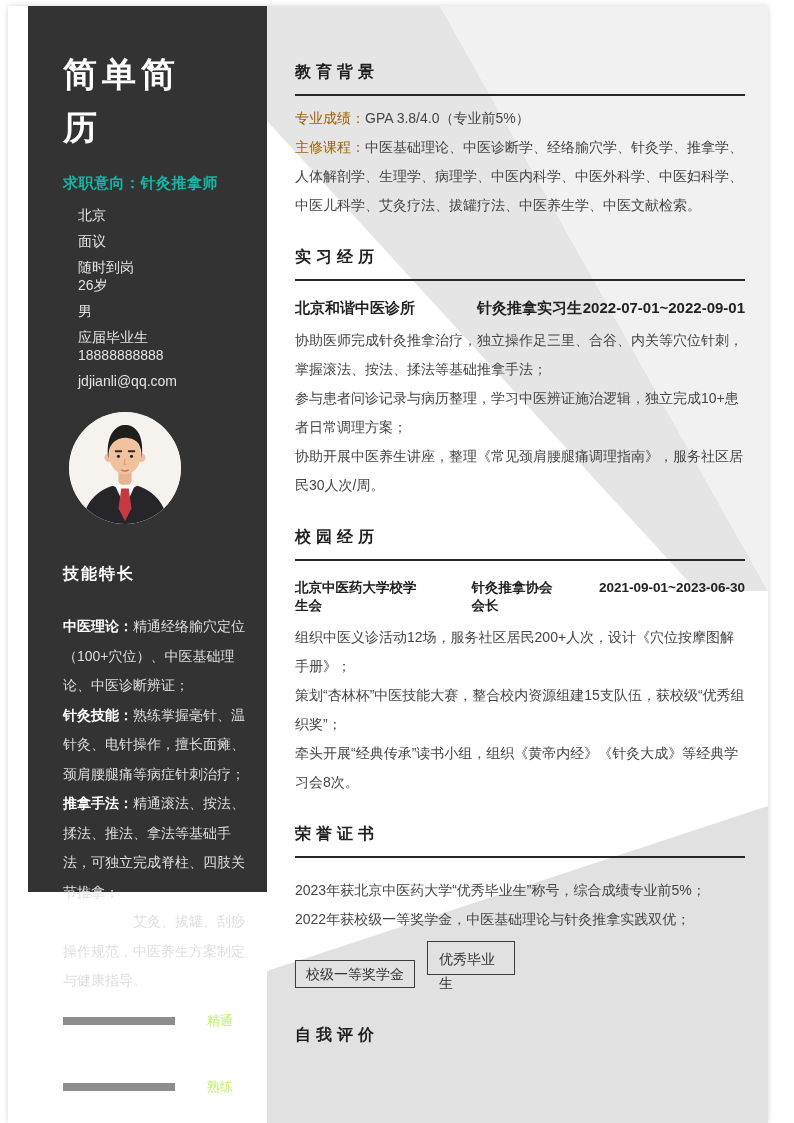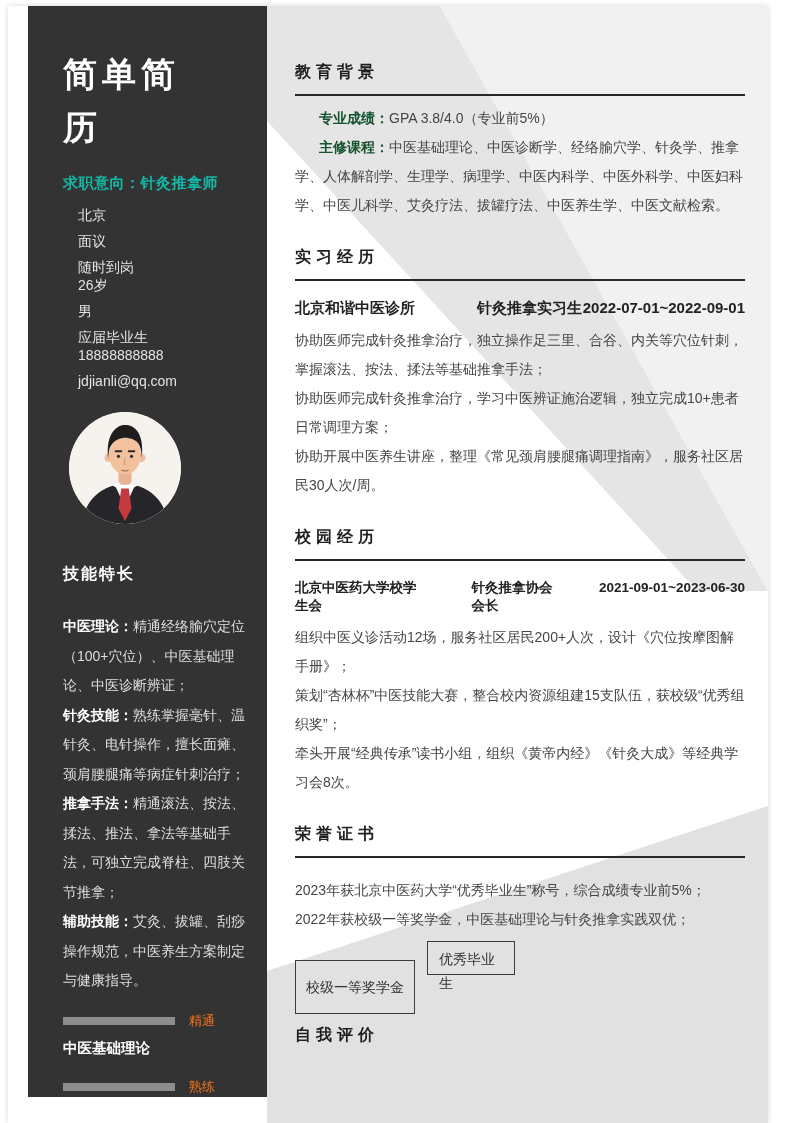--- a/index.html
+++ b/index.html
@@ -14,59 +14,59 @@
   }
   
   .bg{position:absolute;left:259px;top:0;width:501px;height:1117px;z-index:0;}
   .bg div{position:absolute;left:0;top:0;width:501px;height:1117px;}
   .bg .band-light{background:#f1f1f1;clip-path:polygon(173px 0,501px 0,501px 585px);}
   .bg .band-dark{background:#e5e5e5;clip-path:polygon(0 0,173px 0,501px 585px,430px 585px,0 115px);}
   .bg .band-bottom{background:#e1e1e1;clip-path:polygon(0 965px,501px 800px,501px 1117px,0 1117px);}
 
   
   .sidebar{
-    position:absolute;left:20px;top:0;width:239px;height:1091px;background:#333333;
+    position:absolute;left:20px;top:0;width:239px;height:886px;background:#333333;
     color:#e8e8e8;box-sizing:border-box;padding:42px 22px 0 35px;z-index:2;
   }
   .res-title{margin:0;width:145px;font-size:34px;line-height:53px;letter-spacing:5px;
     color:#ffffff;font-weight:800;word-break:break-all;}
   .objective{margin-top:20px;font-size:15px;font-weight:700;color:#14b8a6;letter-spacing:.5px;}
   .contact{margin:14px 0 0 15px;font-size:14px;color:#e3e3e3;}
   .c-item{margin-bottom:9px;line-height:17px;}
   .c-item.tight{margin-bottom:1px;}
   .avatar{margin:22px 0 0 6px;width:112px;height:112px;border-radius:50%;overflow:hidden;background:#f6f3ee;}
   .avatar svg{display:block;width:112px;height:112px;}
   .skills-heading{margin-top:40px;font-size:16px;font-weight:800;color:#ffffff;letter-spacing:2px;}
   .skills{margin-top:27px;font-size:14px;line-height:29.5px;color:#dedede;}
   .skills p{margin:0;}
   .sk-label{color:#ffffff;font-weight:700;}
   .prof{margin-top:16px;}
   .prof-item{margin-bottom:20px;}
   .prof-bar-row{display:flex;align-items:center;}
   .prof-bar{width:112px;height:8px;background:#8d8d8d;}
-  .prof-level{margin-left:14px;font-size:13px;color:#f97316;}
+  .prof-level{margin-left:32px;font-size:13px;color:#bef264;}
   .prof-name{margin-top:9px;font-size:14.5px;font-weight:700;color:#ffffff;}
 
   
   .main{position:absolute;left:287px;top:0;width:450px;z-index:1;box-sizing:border-box;padding-top:56px;color:#454545;}
   .sec{margin-bottom:27px;}
   .section-heading{margin:0;font-size:16px;font-weight:800;letter-spacing:5px;color:#1f1f1f;}
   .section-line{height:2px;background:#272727;margin-top:11px;}
   .row{display:flex;align-items:baseline;margin-top:18px;font-weight:700;color:#222222;font-size:15px;}
   .row .period{margin-left:auto;white-space:nowrap;}
   .g-edu{margin-right:46px;}
   .g-int{margin-right:62px;}
   .camp-row{font-size:13.5px;gap:37px;}
   .camp-row .g-camp{margin-right:15px;}
   .body{margin-top:8px;font-size:14px;line-height:29px;color:#454545;}
   .body p{margin:0;}
-  .blabel{font-weight:700;color:#14532d;margin-left:24px;}
+  .blabel{font-weight:400;color:#a16207;}
   .body.loose{margin-top:18px;}
   .tags{display:flex;align-items:flex-start;margin-top:7px;height:57px;}
-  .tag{border:1px solid #3c3c3c;padding:16px 10px;margin:19px 12px 0 0;font-size:14px;color:#333333;line-height:20px;white-space:nowrap;background:transparent;}
+  .tag{border:1px solid #3c3c3c;padding:3px 10px;margin:19px 12px 0 0;font-size:14px;color:#333333;line-height:20px;white-space:nowrap;background:transparent;}
   .tag.tag-wrap{margin-top:0;width:64px;height:22px;padding:5px 11px;overflow:visible;white-space:normal;line-height:24px;}
 </style>
 </head>
 <body>
 
 <div class="page">
 
   <div class="bg">
     <div class="band-dark"></div>
     <div class="band-light"></div>
@@ -160,21 +160,21 @@
     <section class="sec">
       <h2 class="section-heading">实习经历</h2>
       <div class="section-line"></div>
       <div class="row">
         <span class="g-int">北京和谐中医诊所</span>
         <span>针灸推拿实习生</span>
         <span class="period">2022-07-01~2022-09-01</span>
       </div>
       <div class="body">
         <p>协助医师完成针灸推拿治疗，独立操作足三里、合谷、内关等穴位针刺，掌握滚法、按法、揉法等基础推拿手法；</p>
-        <p>协助医师完成针灸推拿治疗，学习中医辨证施治逻辑，独立完成10+患者日常调理方案；</p>
+        <p>参与患者问诊记录与病历整理，学习中医辨证施治逻辑，独立完成10+患者日常调理方案；</p>
         <p>协助开展中医养生讲座，整理《常见颈肩腰腿痛调理指南》，服务社区居民30人次/周。</p>
       </div>
     </section>
 
     <section class="sec">
       <h2 class="section-heading">校园经历</h2>
       <div class="section-line"></div>
       <div class="row camp-row">
         <span class="g-camp">北京中医药大学校学生会</span>
         <span>针灸推拿协会会长</span>

